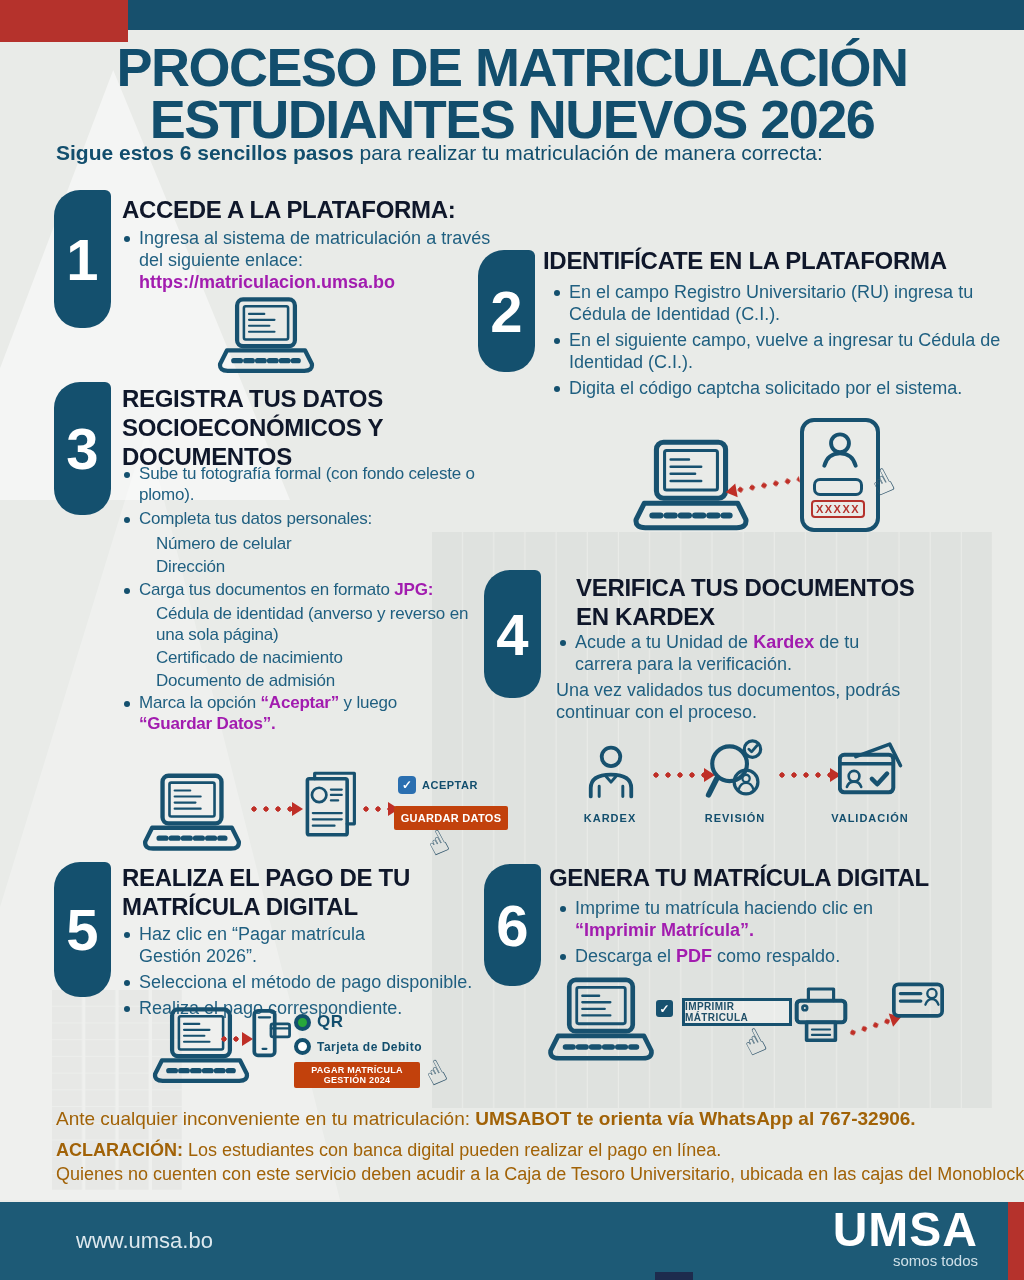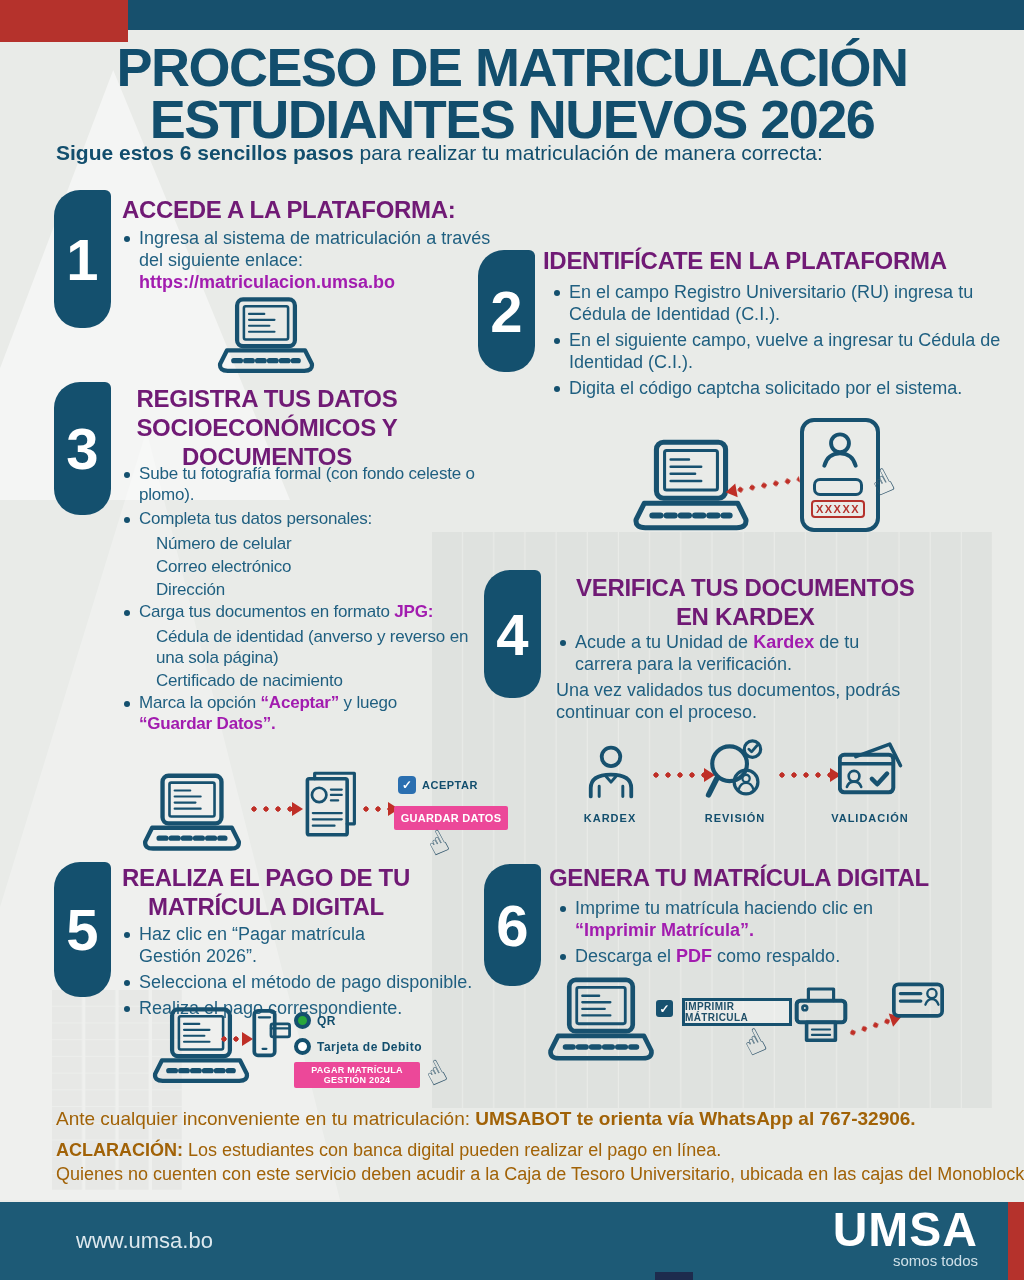--- a/index.html
+++ b/index.html
@@ -17,22 +17,22 @@
   .footnavy{position:absolute;top:1272px;left:655px;width:38px;height:8px;background:#1d2b4d;z-index:3;}
   
   .title{position:absolute;left:0;right:0;text-align:center;color:#124e6d;font-weight:800;
          font-size:54px;line-height:1.0;letter-spacing:-1.5px;z-index:2;}
   .subtitle{position:absolute;left:56px;top:141px;font-size:21px;color:#124e6d;z-index:2;}
   .subtitle b{font-weight:800;}
   
   .badge{position:absolute;width:57px;background:#14506e;border-radius:26px 6px 26px 26px;
          color:#fff;display:flex;align-items:center;justify-content:center;
          font-size:58px;font-weight:800;z-index:2;}
-  .stitle{position:absolute;font-size:24px;font-weight:800;color:#701a75;line-height:1.2;
-          letter-spacing:-0.3px;z-index:2;text-align:center;}
+  .stitle{position:absolute;font-size:24px;font-weight:800;color:#0f172a;line-height:1.2;
+          letter-spacing:-0.3px;z-index:2;}
   .blist{list-style:none;margin:0;padding:0;position:absolute;font-size:18px;color:#1f5f80;
          line-height:1.22;z-index:2;}
   .blist li{position:relative;padding-left:17px;margin-bottom:4px;}
   .blist li::before{content:"";position:absolute;left:2px;top:8px;width:6px;height:6px;
                     border-radius:50%;background:#14506e;}
   .blist li.sub{padding-left:34px;margin-bottom:2px;}
   .blist li.sub::before{display:none;}
   .blist li.nodot::before{display:none;}
   .nw{white-space:nowrap;}
   .blist b{color:#a21caf;}
@@ -42,21 +42,21 @@
   .hand{position:absolute;font-family:"DejaVu Sans",sans-serif;color:#35596f;z-index:4;
         transform:rotate(-28deg);}
   .dots{position:absolute;height:6px;z-index:2;
         background-image:radial-gradient(circle,#bf2f27 2.4px,rgba(0,0,0,0) 2.9px);
         background-size:12px 6px;background-repeat:repeat-x;}
   .dots.ar::after{content:"";position:absolute;right:-9px;top:-4px;width:0;height:0;
         border-left:11px solid #bf2f27;border-top:7px solid transparent;border-bottom:7px solid transparent;}
   .dots.al::before{content:"";position:absolute;left:-9px;top:-4px;width:0;height:0;
         border-right:11px solid #bf2f27;border-top:7px solid transparent;border-bottom:7px solid transparent;}
   
-  .greenbtn{position:absolute;background:#ec4899;color:#fff;font-weight:700;
+  .greenbtn{position:absolute;background:#c2410c;color:#fff;font-weight:700;
             display:flex;align-items:center;justify-content:center;border-radius:2px;
             letter-spacing:.3px;z-index:2;border:none;}
   .chip{position:absolute;display:flex;align-items:center;gap:6px;z-index:2;}
   .chip .box{width:18px;height:18px;border-radius:4px;display:flex;align-items:center;
              justify-content:center;color:#fff;font-size:12px;font-weight:700;}
   .chip .lbl{font-size:11px;font-weight:700;color:#124e6d;letter-spacing:.5px;}
   .radio{width:17px;height:17px;border:4px solid #14506e;border-radius:50%;box-sizing:border-box;
          background:#fff;}
   .radio.fill{background:#28a73b;}
   .flowlbl{position:absolute;font-size:11px;font-weight:700;color:#124e6d;letter-spacing:1px;
@@ -190,27 +190,27 @@
   <div class="capx">XXXXX</div>
 </div>
 <span class="hand" style="left:872px;top:462px;font-size:34px;">☝</span>
 
 <div class="badge" style="left:54px;top:382px;height:133px;">3</div>
 <div class="stitle" style="left:122px;top:385px;width:290px;">REGISTRA TUS DATOS SOCIOECONÓMICOS Y DOCUMENTOS</div>
 <ul class="blist" style="left:122px;top:464px;width:392px;font-size:17px;letter-spacing:-0.2px;">
   <li style="max-width:345px;">Sube tu fotografía formal (con fondo celeste o plomo).</li>
   <li>Completa tus datos personales:</li>
   <li class="sub nw">Número de celular</li>
-  <li class="sub nw">Correo electrónico</li>
   <li class="sub nw">Dirección</li>
   <li class="nw">
     <span>Carga tus documentos en formato </span><b>JPG:</b>
   </li>
   <li class="sub" style="max-width:330px;">Cédula de identidad (anverso y reverso en una sola página)</li>
   <li class="sub nw">Certificado de nacimiento</li>
+  <li class="sub nw">Documento de admisión</li>
   <li style="max-width:330px;">
     <span>Marca la opción </span><b>“Aceptar”</b><span> y luego </span><b>“Guardar Datos”.</b>
   </li>
 </ul>
 
 <svg class="icn" style="left:140px;top:772px;" width="104" height="82" viewBox="0 0 120 92">
     <use href="#laptop"></use>
   </svg>
 <div class="dots ar" style="left:248px;top:806px;width:46px;"></div>
 <svg class="icn" style="left:302px;top:768px;" width="56" height="72" viewBox="0 0 62 76">
@@ -264,21 +264,21 @@
 
 <svg class="icn" style="left:150px;top:1006px;" width="102" height="80" viewBox="0 0 120 92">
     <use href="#laptop"></use>
   </svg>
 <div class="dots ar" style="left:218px;top:1036px;width:26px;"></div>
 <svg class="icn" style="left:250px;top:1008px;" width="42" height="52" viewBox="0 0 44 56">
     <use href="#phonecard"></use>
   </svg>
 <div class="chip" style="left:294px;top:1012px;">
   <span class="radio fill"></span>
-  <span class="lbl" style="font-size:12px;">QR</span>
+  <span class="lbl" style="font-size:17px;">QR</span>
 </div>
 <div class="chip" style="left:294px;top:1038px;">
   <span class="radio"></span>
   <span class="lbl" style="font-size:12px;">Tarjeta de Debito</span>
 </div>
 <button class="greenbtn" style="left:294px;top:1062px;width:126px;height:26px;font-size:9px;">PAGAR MATRÍCULA GESTIÓN 2024</button>
 <span class="hand" style="left:426px;top:1054px;font-size:32px;">☝</span>
 
 <div class="badge" style="left:484px;top:864px;height:122px;">6</div>
 <div class="stitle" style="left:549px;top:864px;">GENERA TU MATRÍCULA DIGITAL</div>

